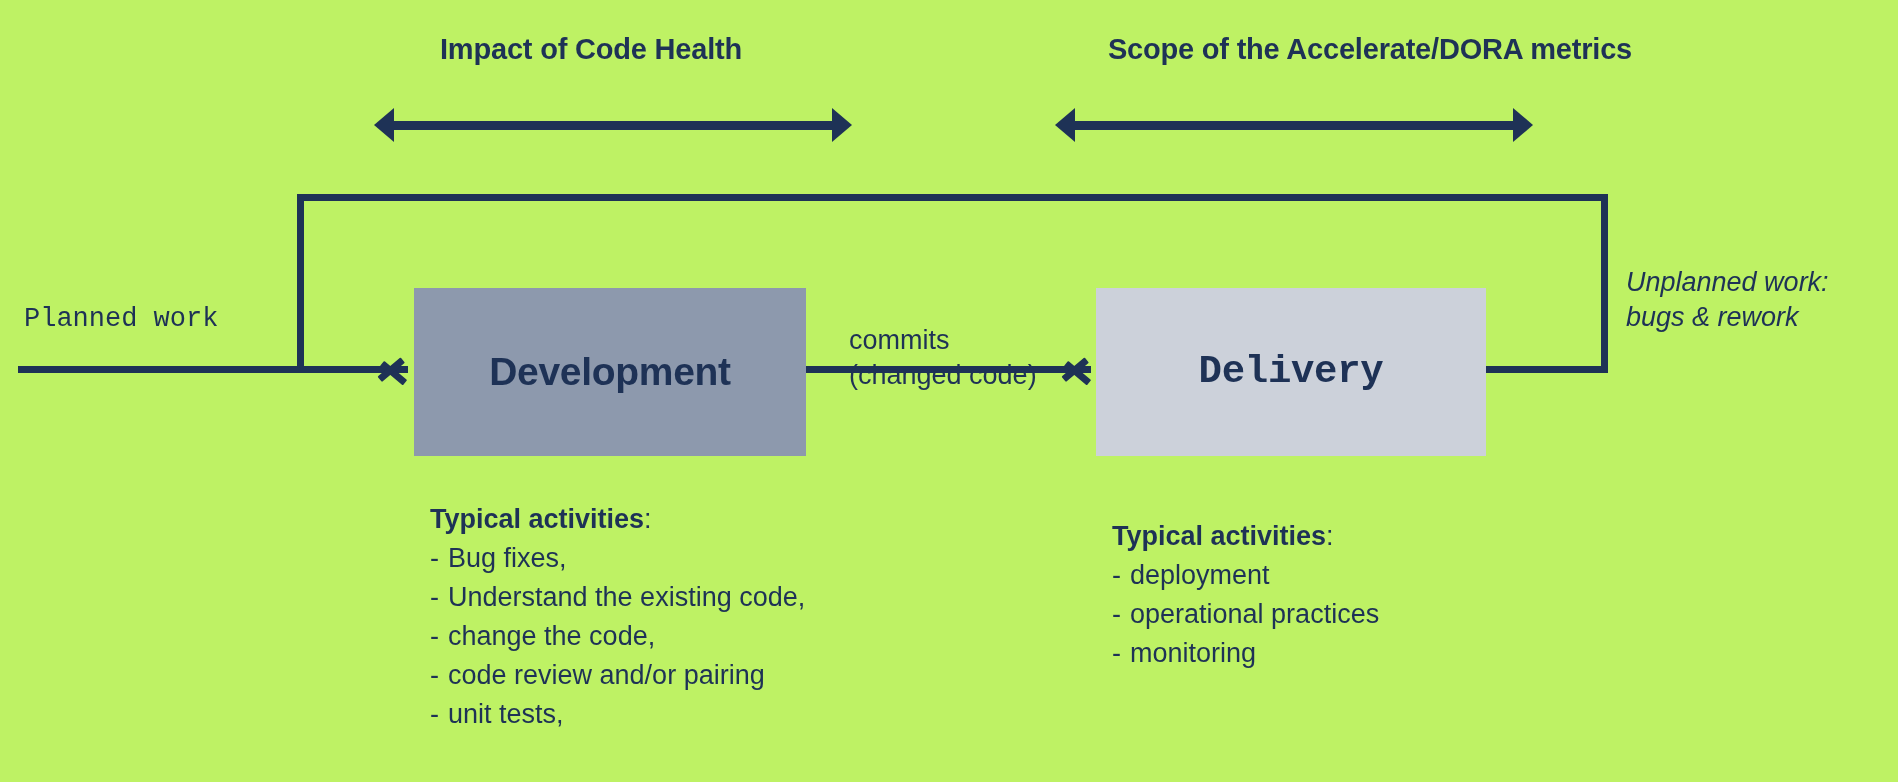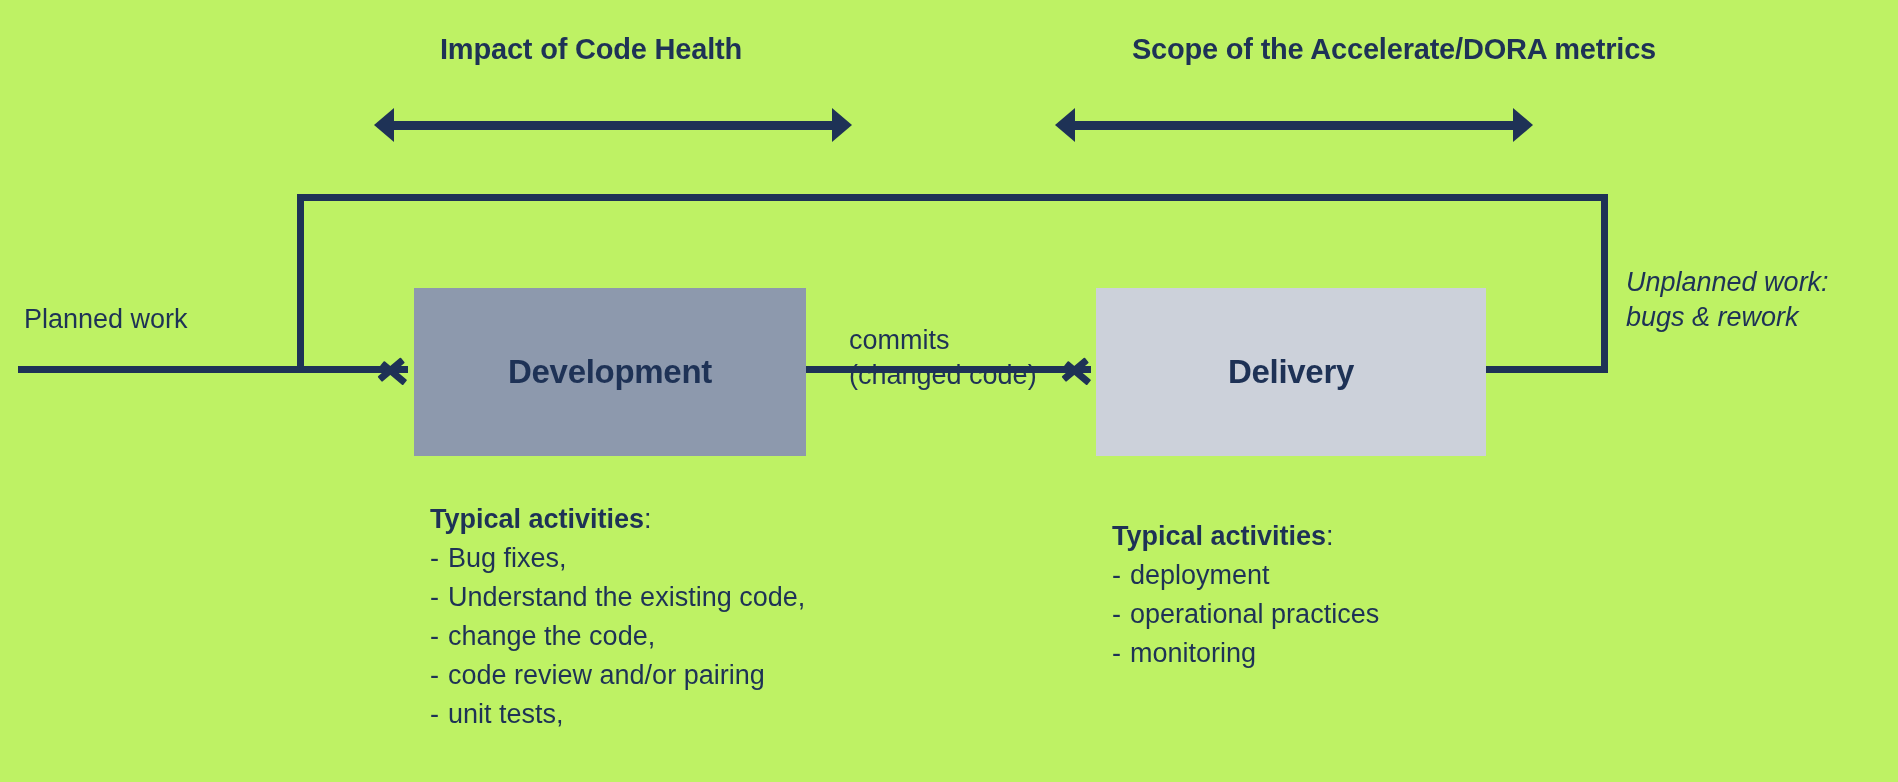--- a/index.html
+++ b/index.html
@@ -24,21 +24,21 @@
   .span-title {
     position: absolute;
     font-weight: bold;
     font-size: 29px;
     letter-spacing: -0.2px;
     color: #1e3256;
     white-space: nowrap;
     text-align: center;
   }
   #title-code-health { left: 416px; top: 33px; width: 350px; }
-  #title-dora       { left: 1088px; top: 33px; width: 612px; }
+  #title-dora       { left: 1064px; top: 33px; width: 612px; }
 
   
   .range-arrow { position: absolute; height: 34px; }
   .range-arrow .bar {
     position: absolute;
     left: 18px; right: 18px;
     top: 13px;
     height: 9px;
     background: #1e3256;
   }
@@ -57,33 +57,34 @@
 
   
   .process-box {
     position: absolute;
     display: flex;
     align-items: center;
     justify-content: center;
   }
   .process-box .box-label {
     font-weight: bold;
-    font-size: 33px;
+    font-size: 39px;
     color: #1e3256;
     letter-spacing: -0.3px;
   }
   #box-development {
     left: 414px; top: 288px;
     width: 392px; height: 168px;
     background: #8d99ad;
   }
   #box-delivery {
     left: 1096px; top: 288px;
     width: 390px; height: 168px;
     background: #ccd1da;
+    font-family: Liberation Mono, monospace;
   }
 
   
   .line-h { position: absolute; height: 7px; background: #1e3256; }
   .line-v { position: absolute; width: 7px;  background: #1e3256; }
 
   
   .chevron {
     position: absolute;
     width: 26px; height: 30px;
@@ -114,21 +115,21 @@
   #loop-bottom      { left: 1486px; top: 366px;  width: 122px; }
 
   
   .caption {
     position: absolute;
     font-size: 27px;
     line-height: 35px;
     color: #1e3256;
     white-space: pre-line;
   }
-  #label-planned-work   { left: 24px;   top: 302px; }
+  #label-planned-work   { left: 24px;   top: 302px; font-family: Liberation Mono, monospace; }
   #label-commits        { left: 849px;  top: 275px; margin-top: 48px; }
   #label-unplanned-work { left: 1626px; top: 265px; font-style: italic; }
 
   
   .activities {
     position: absolute;
     font-size: 27px;
     line-height: 39px;
     color: #1e3256;
   }

